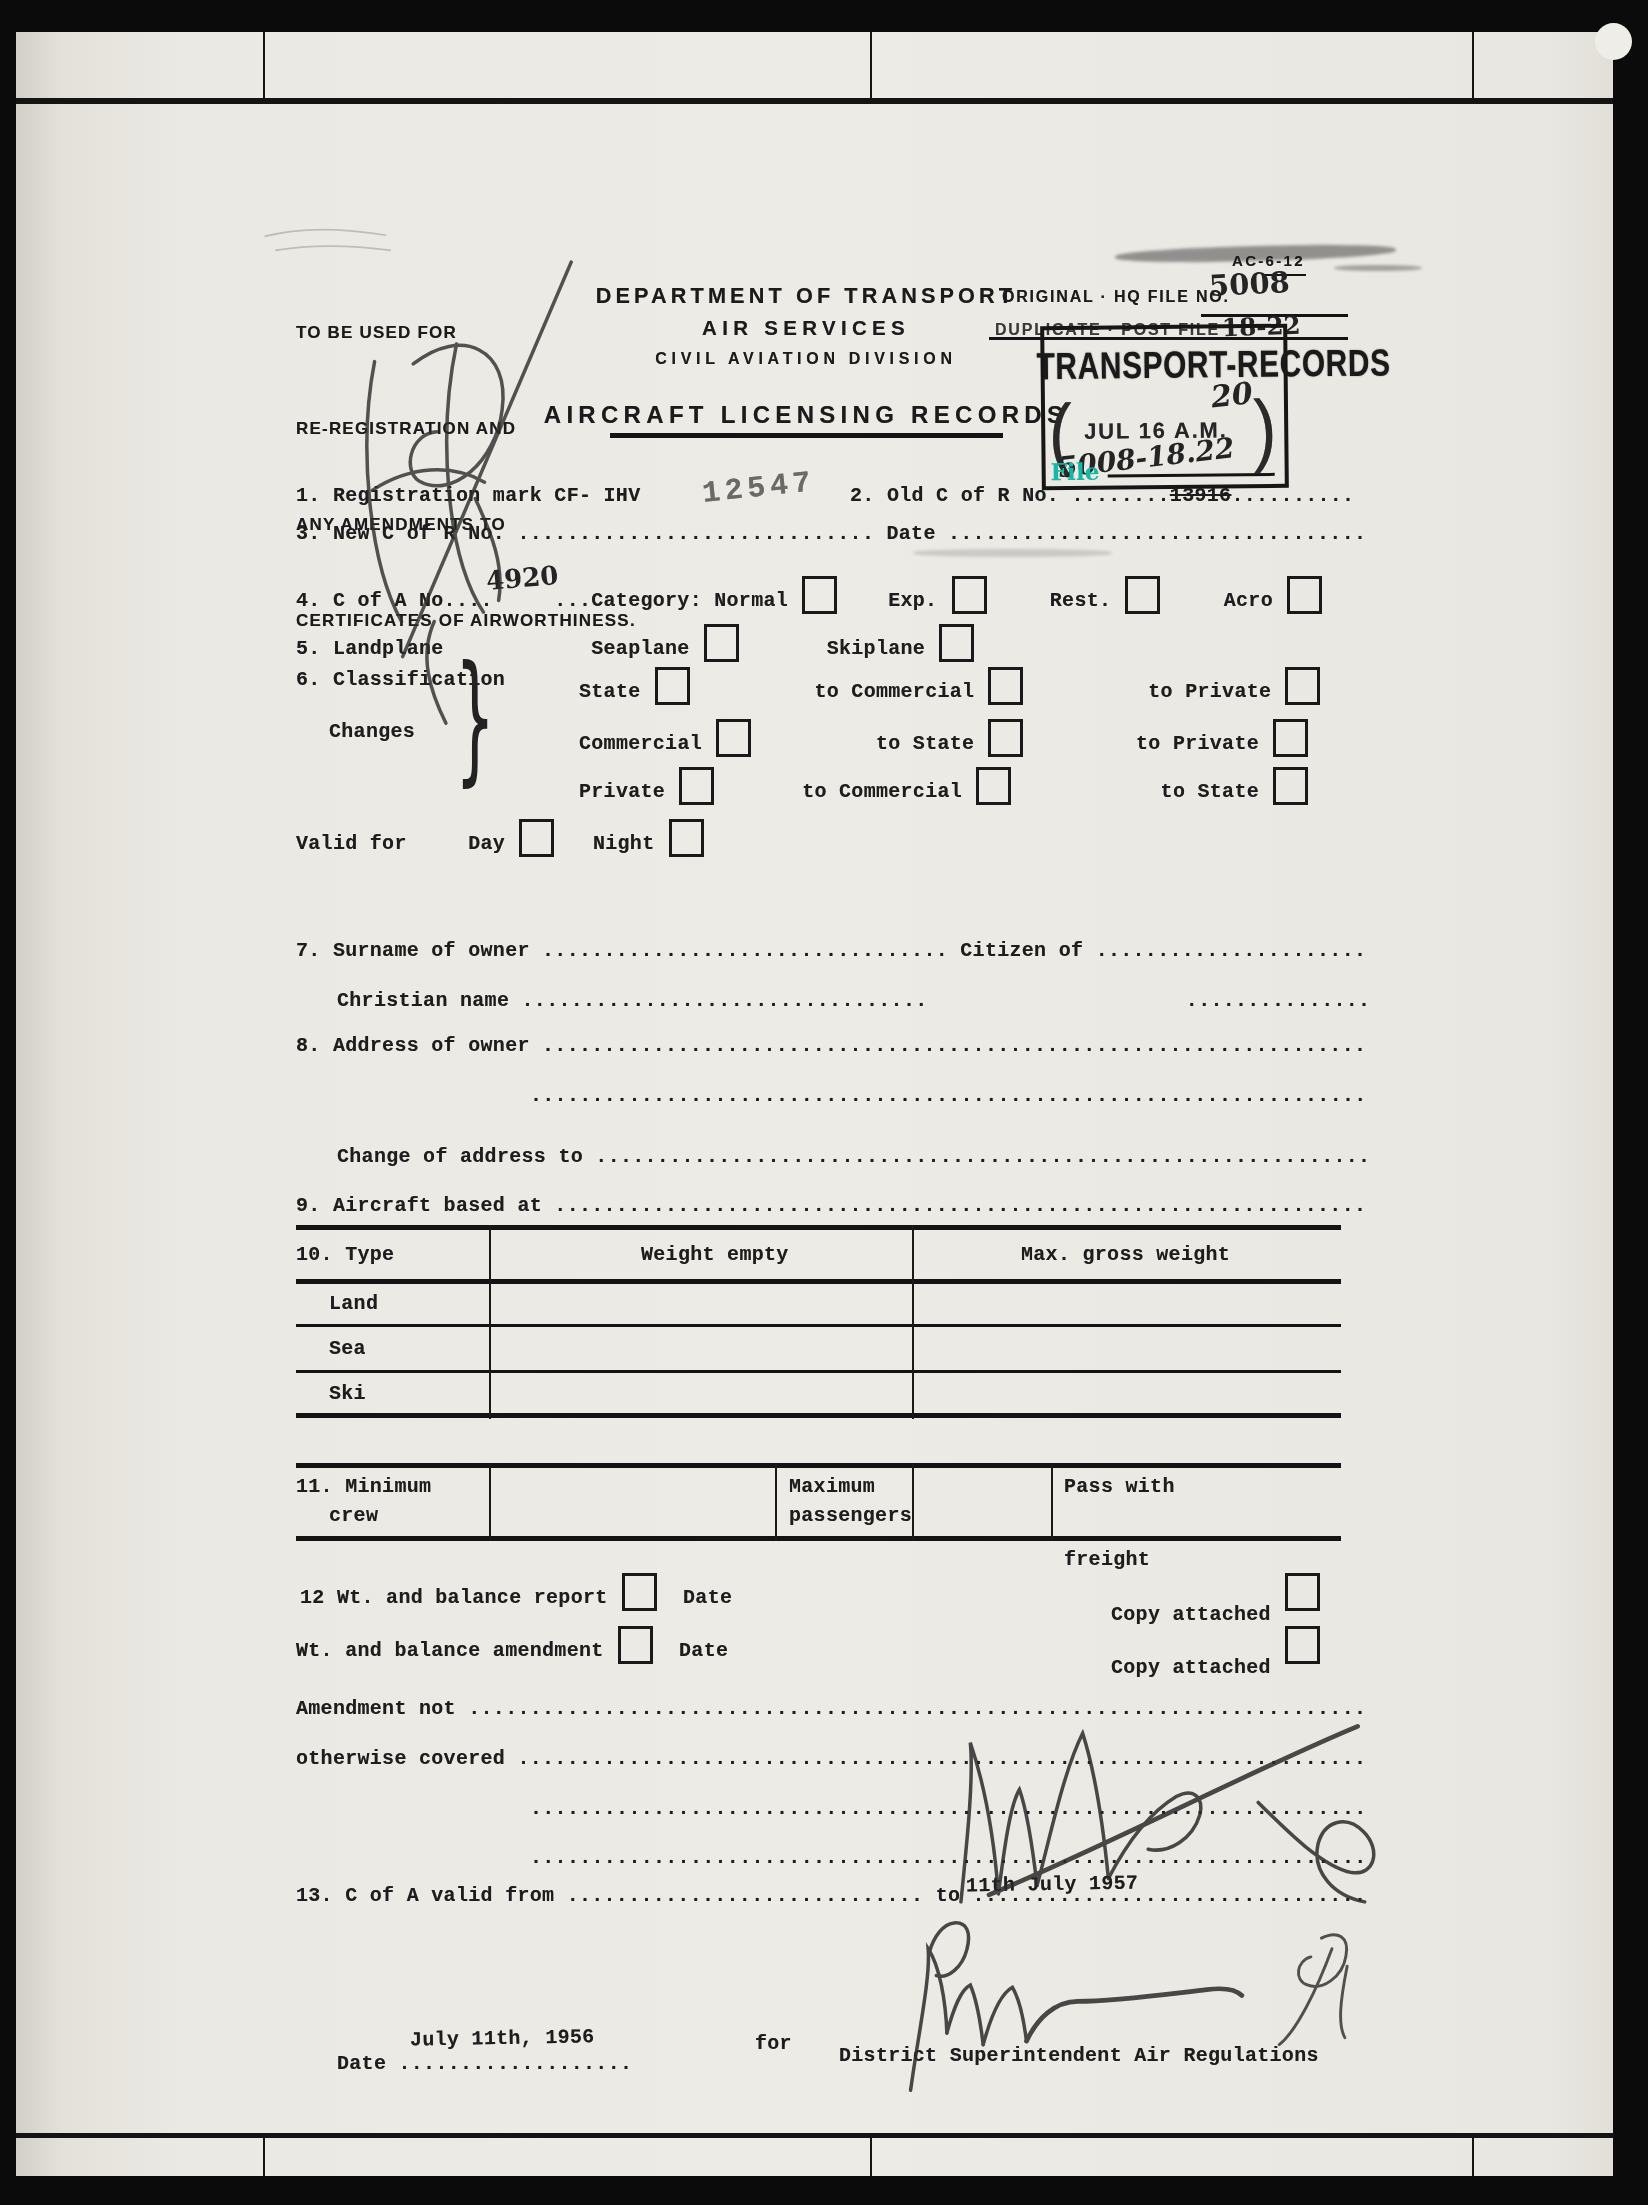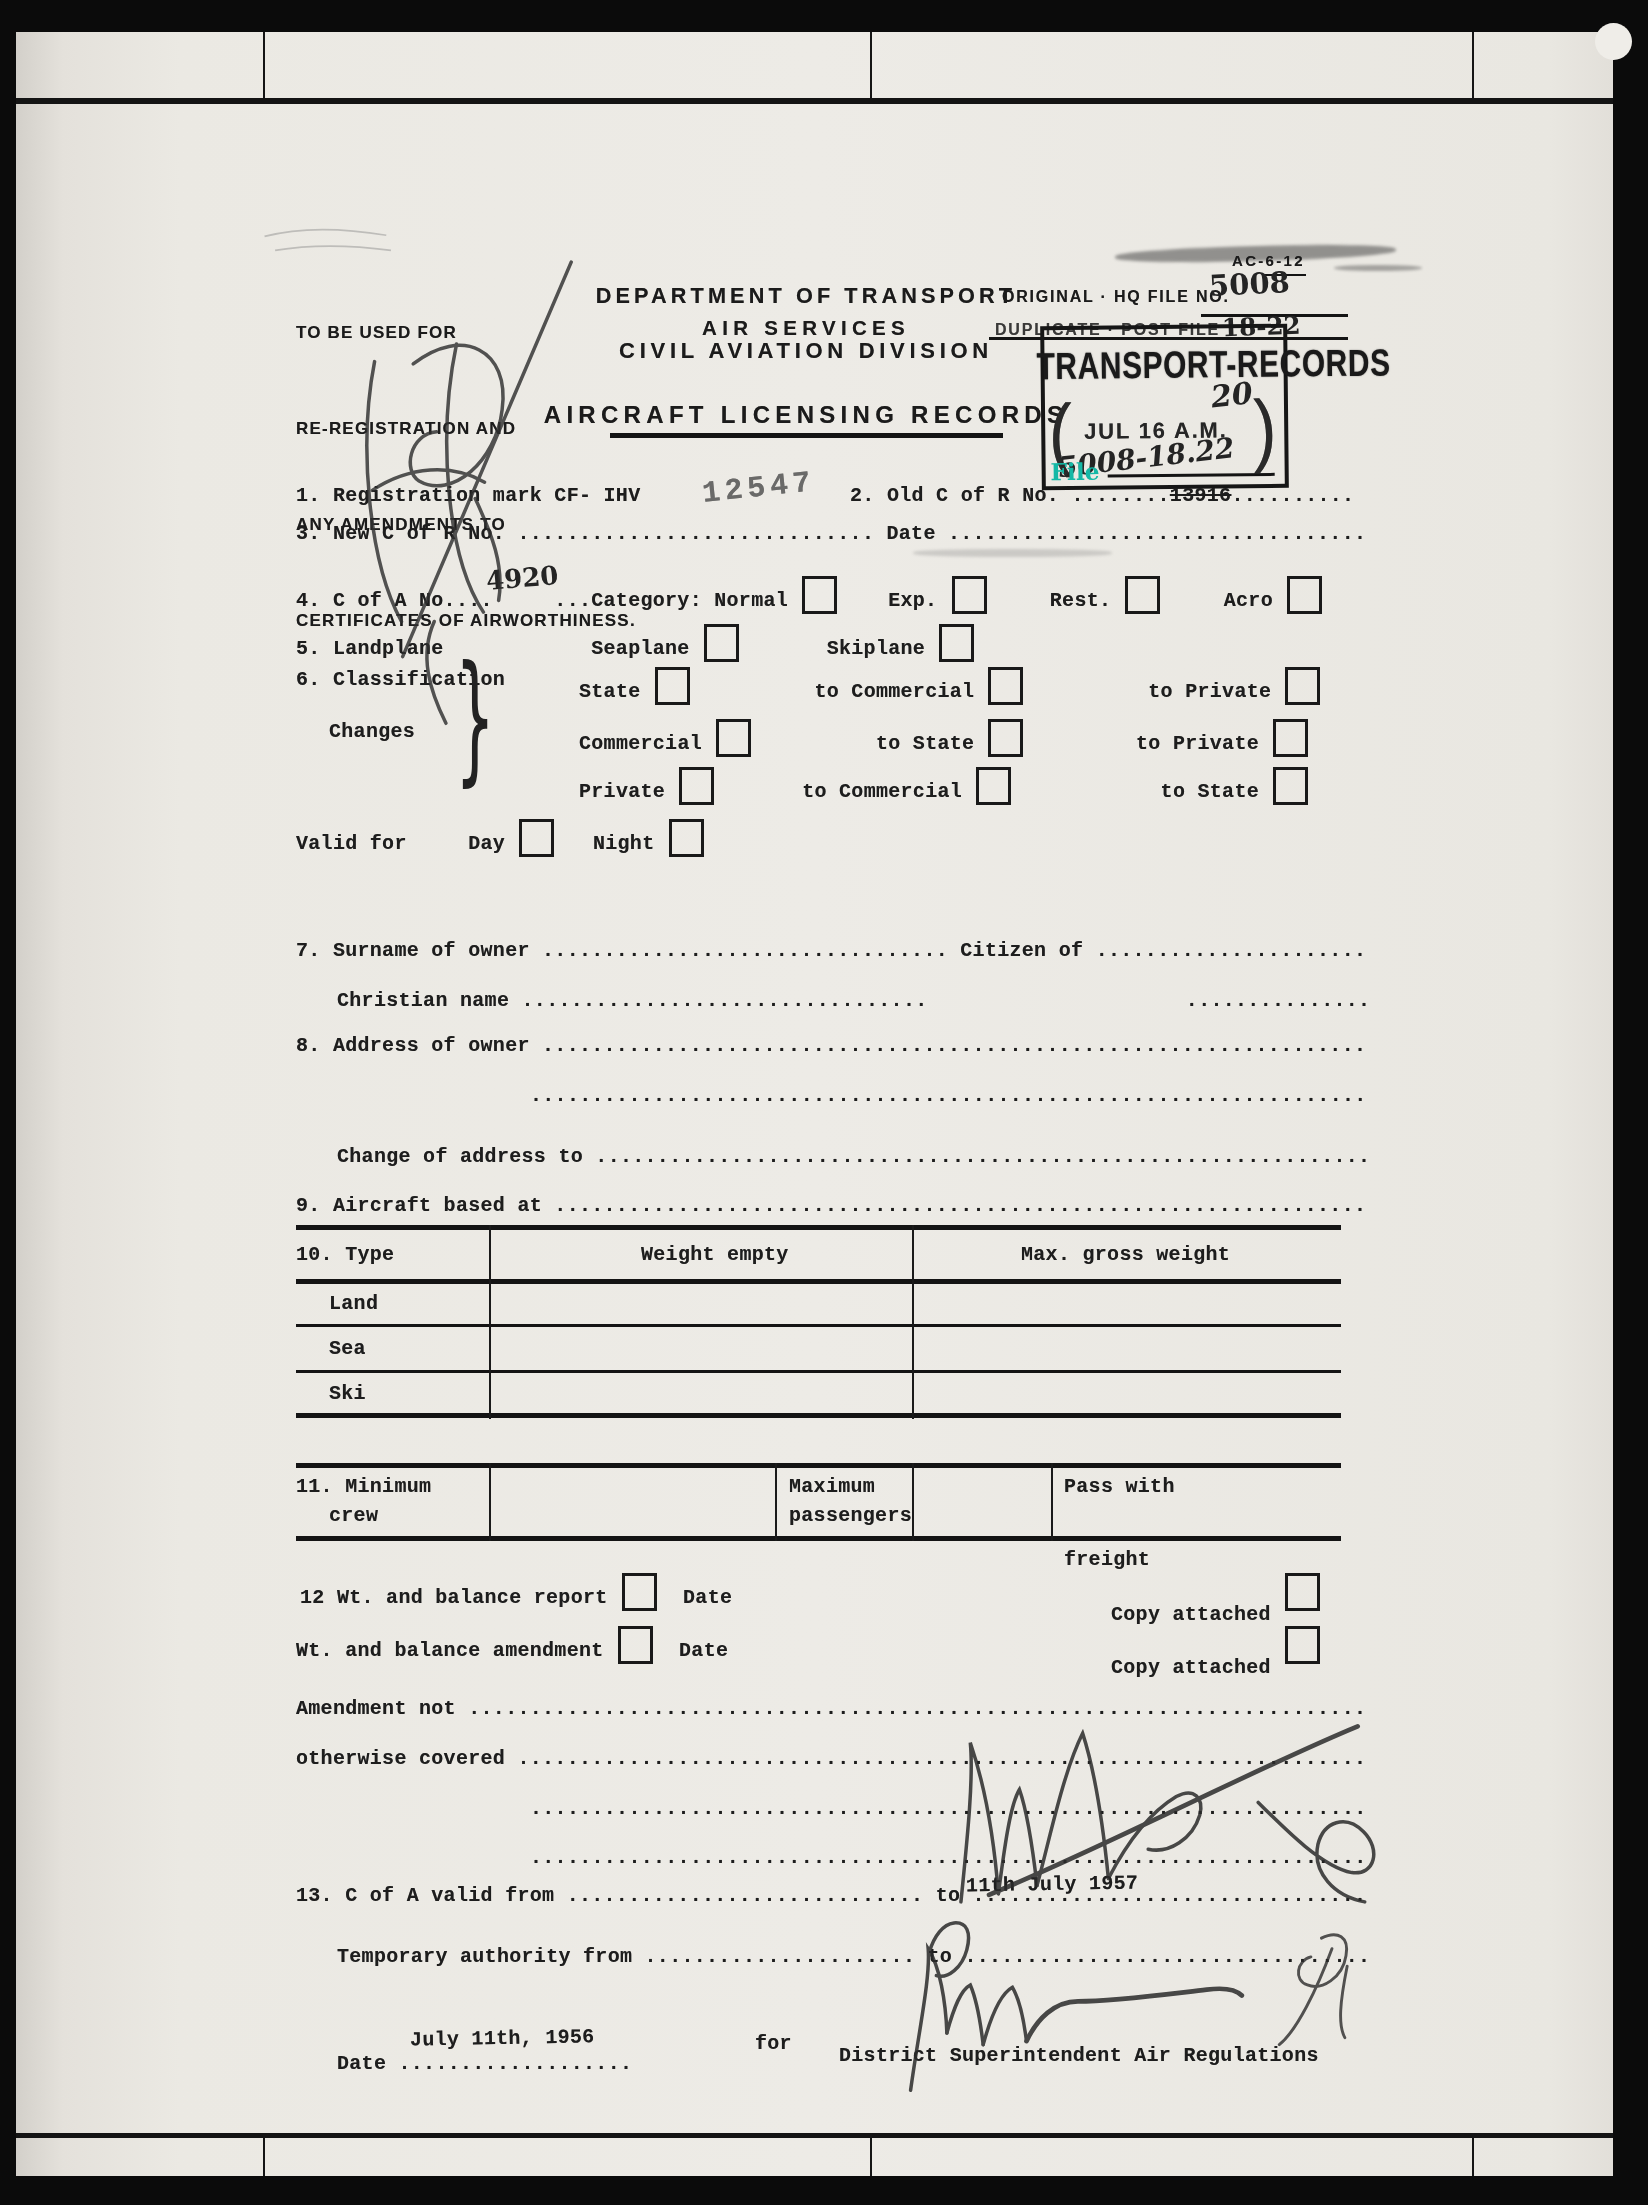--- a/index.html
+++ b/index.html
@@ -57,21 +57,21 @@
 
   <div class="sans" style="left:296px;top:253px;font-size:17px;letter-spacing:1.2px;line-height:32px;">
     <div>TO BE USED FOR</div>
     <div>RE-REGISTRATION AND</div>
     <div>ANY AMENDMENTS TO</div>
     <div>CERTIFICATES OF AIRWORTHINESS.</div>
   </div>
 
   <div class="sans" style="left:806px;top:283px;transform:translateX(-50%);font-size:21.7px;letter-spacing:4.1px;">DEPARTMENT OF TRANSPORT</div>
   <div class="sans" style="left:806px;top:316px;transform:translateX(-50%);font-size:20.5px;letter-spacing:5.3px;">AIR SERVICES</div>
-  <div class="sans" style="left:806px;top:338px;transform:translateX(-50%);font-size:22px;letter-spacing:4.7px;">CIVIL AVIATION DIVISION</div>
+  <div class="sans" style="left:806px;top:350px;transform:translateX(-50%);font-size:16px;letter-spacing:4.7px;">CIVIL AVIATION DIVISION</div>
   <div class="sans" style="left:806px;top:401px;transform:translateX(-50%);font-size:24px;letter-spacing:5.3px;">AIRCRAFT LICENSING RECORDS</div>
   <div class="hline" style="left:610px;top:433px;width:393px;height:5.3px;"></div>
 
   <div class="sans" style="left:1232px;top:252px;font-size:15px;letter-spacing:2.3px;">AC-6-12</div>
   <div class="hline" style="left:1264px;top:274px;width:42px;height:2.3px;"></div>
   <div class="sans" style="left:1002px;top:288px;font-size:16px;letter-spacing:1.8px;">ORIGINAL · HQ FILE NO.</div>
   <div class="hw" style="left:1209px;top:267px;font-size:29px;transform:rotate(-3deg);font-style:normal;">5008</div>
   <div class="hline" style="left:1201px;top:314px;width:147px;height:2.9px;"></div>
   <div class="hw" style="left:1222px;top:312px;font-size:24.6px;transform:rotate(-2deg);font-style:normal;">18-22</div>
   <div class="sans" style="left:995px;top:321px;font-size:16px;letter-spacing:1.8px;opacity:.85;text-align:right;">DUPLICATE · POST FILE</div>
@@ -154,21 +154,20 @@
   <div class="t" style="left:1111px;top:1573px;"><span>Copy attached </span><span class="cb hi"></span></div>
   <div class="t" style="left:296px;top:1626px;"><span>Wt. and balance amendment </span><span class="cb"></span><span>  Date</span></div>
   <div class="t" style="left:1111px;top:1626px;"><span>Copy attached </span><span class="cb hi"></span></div>
   <div class="t" style="left:296px;top:1696px;">Amendment not .........................................................................</div>
   <div class="t" style="left:296px;top:1746px;">otherwise covered .....................................................................</div>
   <div class="t" style="left:530px;top:1796px;">....................................................................</div>
   <div class="t" style="left:530px;top:1845px;">....................................................................</div>
 
   <div class="t" style="left:296px;top:1883px;">13. C of A valid from ............................. to ................................</div>
   <div class="t" style="left:966px;top:1872px;transform:rotate(-1deg);">11th July 1957</div>
-  <div class="t" style="left:337px;top:1944px;">Temporary authority from ...................... to .................................</div>
 
   <div class="t" style="left:337px;top:2051px;">Date ...................</div>
   <div class="t" style="left:410px;top:2026px;transform:rotate(-1deg);">July 11th, 1956</div>
   <div class="t" style="left:755px;top:2031px;">for</div>
   <div class="t" style="left:839px;top:2043px;">District Superintendent Air Regulations</div>
 
   <svg class="overlay" width="1648" height="2205" viewBox="0 0 2816 3768">
     <g stroke="#303030" stroke-width="6" fill="none" stroke-linecap="round" opacity="0.82">
       <path d="M688,1122 L976,448"></path>
       <path d="M640,618 C612,760 630,960 686,1062"></path>

